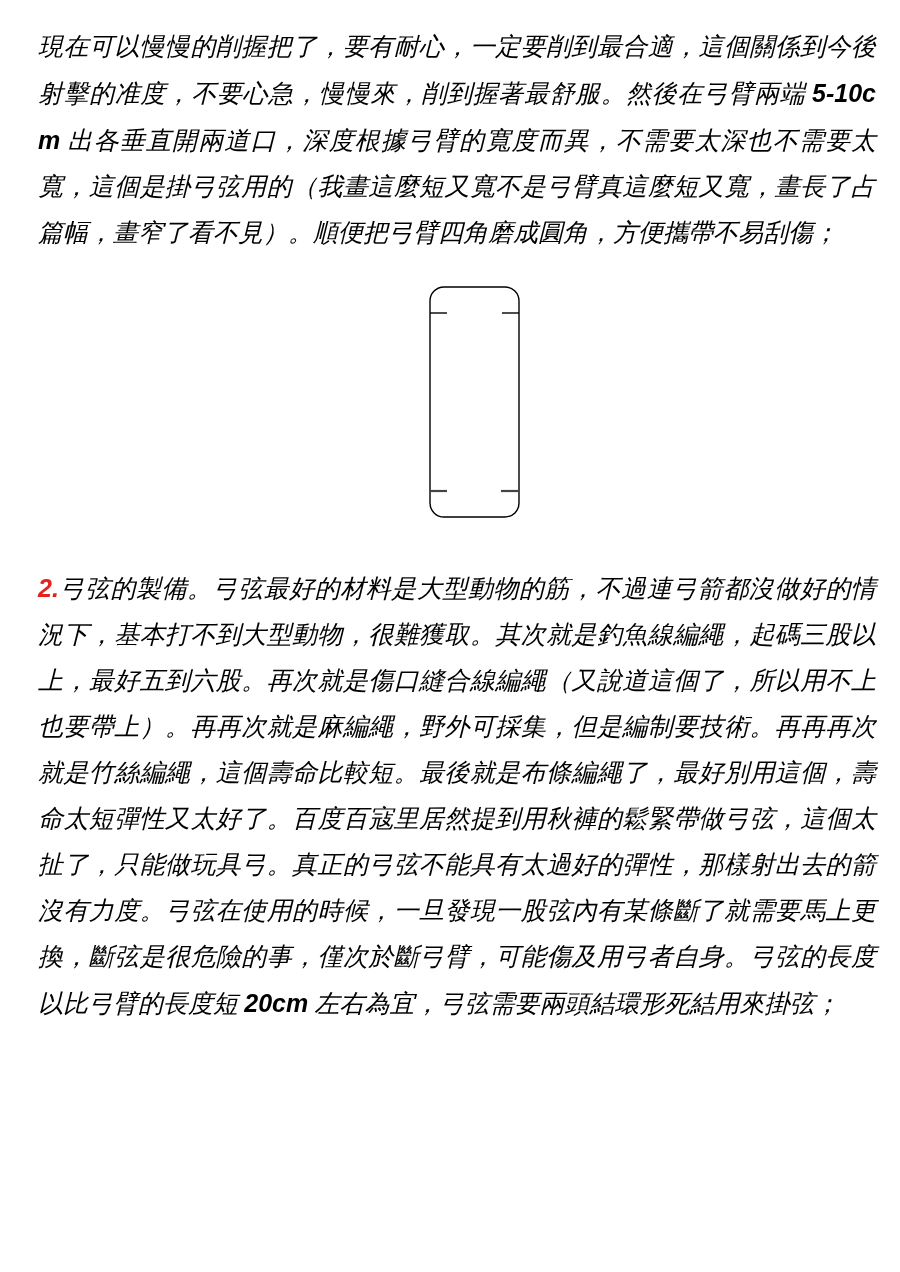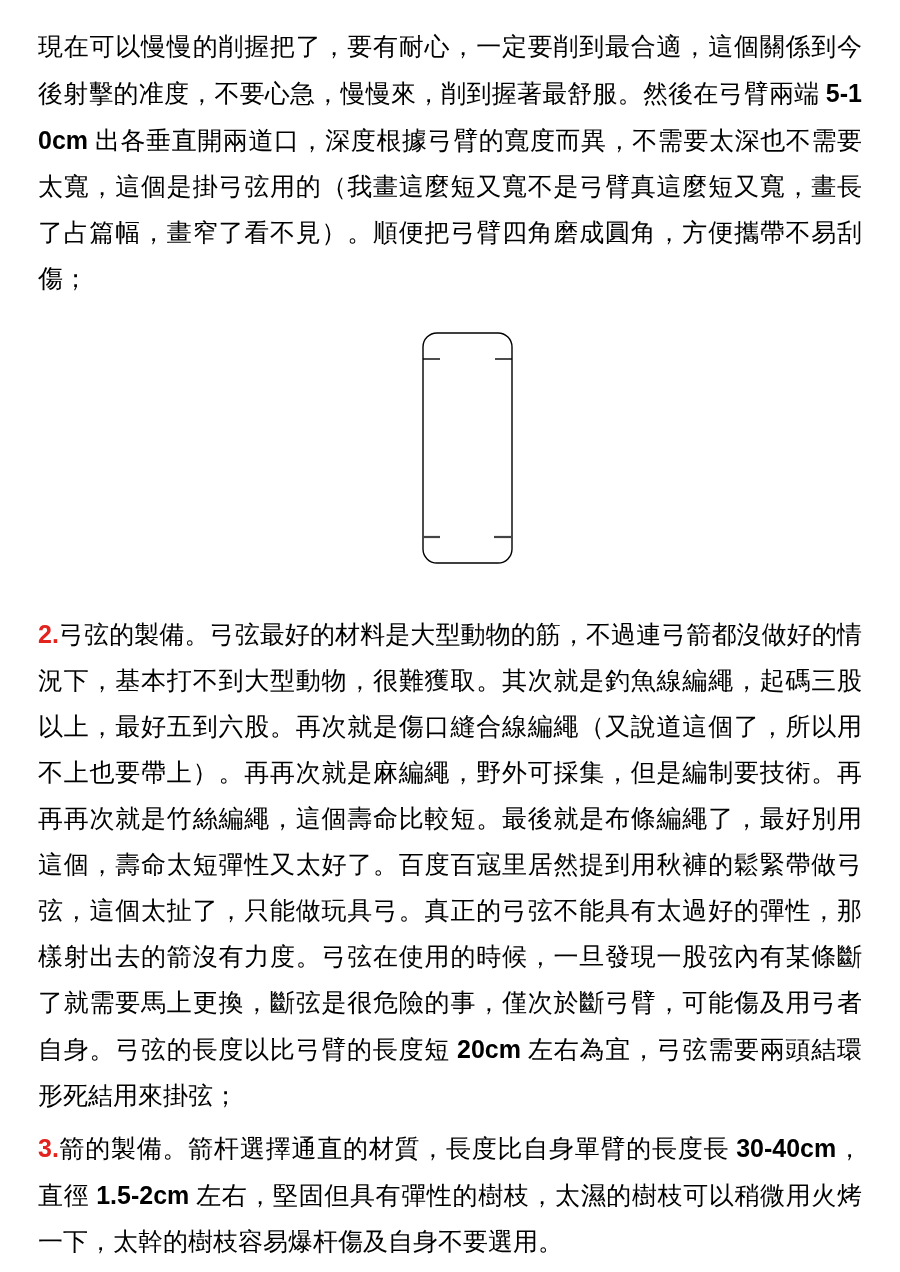--- a/index.html
+++ b/index.html
@@ -10,21 +10,22 @@
   body {
     width: 900px;
     height: 1272px;
     overflow: hidden;
     font-family: "Liberation Serif", "DejaVu Serif", serif;
     font-size: 25px;
     line-height: 46px;
     color: var(--text-color, #000000);
   }
   .doc {
-    padding: 24px 38px 0 38px;
+    padding: 24px 24px 0 38px;
+    font-style: italic;
   }
   p.para {
     margin: 0;
     text-align: justify;
     text-justify: inter-ideograph;
     word-break: break-all;
   }
   .num {
     font-family: "Liberation Sans", "DejaVu Sans", sans-serif;
     font-weight: 700;
@@ -54,15 +55,14 @@
       <rect x="1" y="1" width="89" height="230" rx="14" ry="14" fill="none" stroke="#000000" stroke-width="1.4"></rect>
       <line x1="1" y1="27" x2="18" y2="27" stroke="#000000" stroke-width="1.4"></line>
       <line x1="73" y1="27" x2="90" y2="27" stroke="#000000" stroke-width="1.4"></line>
       <line x1="1" y1="205" x2="18" y2="205" stroke="#444444" stroke-width="2.2"></line>
       <line x1="72" y1="205" x2="90" y2="205" stroke="#444444" stroke-width="2.2"></line>
     </svg>
   </div>
 
   <p class="para" id="sec2"><span class="num red">2.</span><span>弓弦的製備。弓弦最好的材料是大型動物的筋，不過連弓箭都沒做好的情況下，基本打不到大型動物，很難獲取。其次就是釣魚線編繩，起碼三股以上，最好五到六股。再次就是傷口縫合線編繩（又說道這個了，所以用不上也要帶上）。再再次就是麻編繩，野外可採集，但是編制要技術。再再再次就是竹絲編繩，這個壽命比較短。最後就是布條編繩了，最好別用這個，壽命太短彈性又太好了。百度百寇里居然提到用秋褲的鬆緊帶做弓弦，這個太扯了，只能做玩具弓。真正的弓弦不能具有太過好的彈性，那樣射出去的箭沒有力度。弓弦在使用的時候，一旦發現一股弦內有某條斷了就需要馬上更換，斷弦是很危險的事，僅次於斷弓臂，可能傷及用弓者自身。弓弦的長度以比弓臂的長度短 </span><span class="num">20cm</span><span> 左右為宜，弓弦需要兩頭結環形死結用來掛弦；</span></p>
 
-  <p class="para" id="sec3"><span class="num red">3.</span><span>箭的製備。箭杆選擇通直的材質，長度比自身單臂的長度長 </span><span class="num">30-40cm</span><span>，直徑 </span><span class="num">1.5-2cm</span><span> 左右，堅固但具有彈性的樹枝，太濕的樹枝可以稍微用火烤一下，太幹的樹枝容易爆杆傷及自身不要選用。</span></p>
 
 </div>
 
 </body></html>

